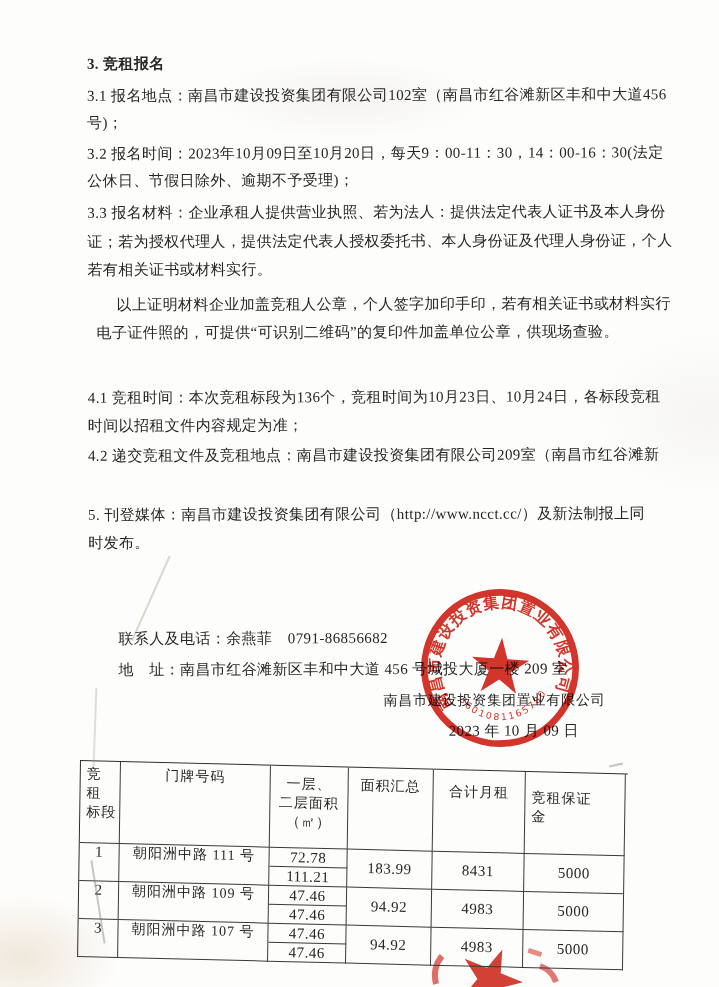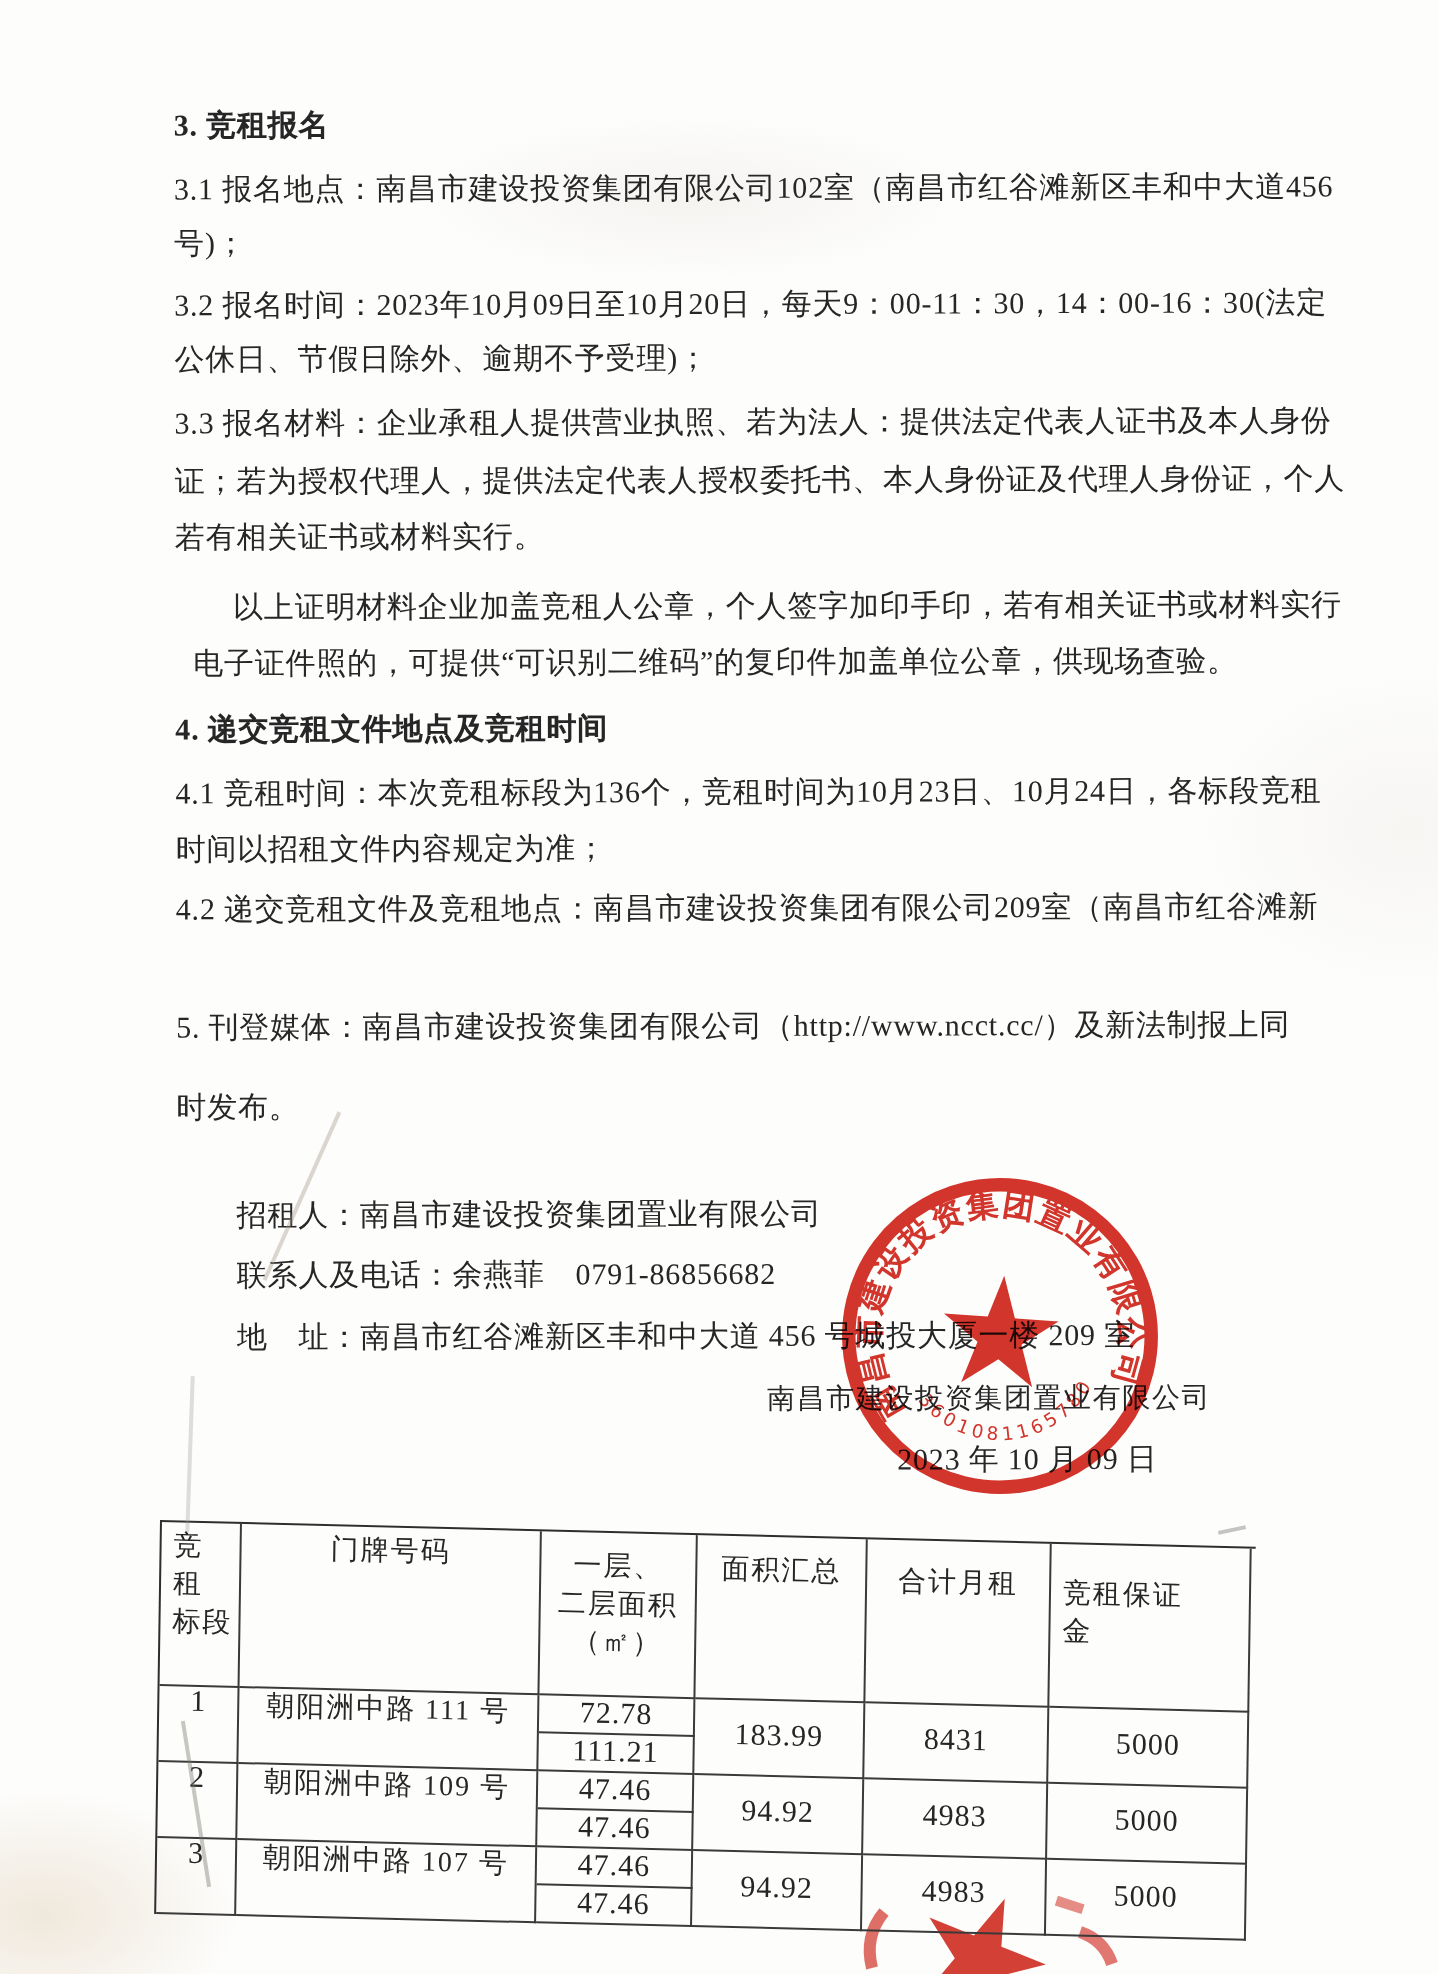--- a/index.html
+++ b/index.html
@@ -61,31 +61,29 @@
     <div class="line" style="left:88px;top:142px;">3.2 报名时间：2023年10月09日至10月20日，每天9：00-11：30，14：00-16：30(法定</div>
     <div class="line" style="left:88px;top:169px;">公休日、节假日除外、逾期不予受理)；</div>
 
     <div class="line" style="left:88px;top:201px;">3.3 报名材料：企业承租人提供营业执照、若为法人：提供法定代表人证书及本人身份</div>
     <div class="line" style="left:88px;top:230px;">证；若为授权代理人，提供法定代表人授权委托书、本人身份证及代理人身份证，个人</div>
     <div class="line" style="left:88px;top:258px;">若有相关证书或材料实行。</div>
 
     <div class="line" style="left:117px;top:293px;">以上证明材料企业加盖竞租人公章，个人签字加印手印，若有相关证书或材料实行</div>
     <div class="line" style="left:97px;top:321px;">电子证件照的，可提供“可识别二维码”的复印件加盖单位公章，供现场查验。</div>
 
-    <div class="line h" style="left:88px;top:354px;">4. 递交竞租文件地点及竞租时间</div>
 
     <div class="line" style="left:88px;top:386px;">4.1 竞租时间：本次竞租标段为136个，竞租时间为10月23日、10月24日，各标段竞租</div>
     <div class="line" style="left:88px;top:414px;">时间以招租文件内容规定为准；</div>
 
     <div class="line" style="left:88px;top:444px;">4.2 递交竞租文件及竞租地点：南昌市建设投资集团有限公司209室（南昌市红谷滩新</div>
 
     <div class="line" style="left:88px;top:503px;"><span class="lbl">5. 刊登媒体：</span><span>南昌市建设投资集团有限公司（http://www.ncct.cc/）及新法制报上同</span></div>
-    <div class="line" style="left:88px;top:543px;">时发布。</div>
+    <div class="line" style="left:88px;top:531px;">时发布。</div>
 
-    <div class="line" style="left:118px;top:597px;">招租人：南昌市建设投资集团置业有限公司</div>
     <div class="line" style="left:118px;top:627px;">联系人及电话：余燕菲　0791-86856682</div>
     <div class="line" style="left:118px;top:658px;">地　址：南昌市红谷滩新区丰和中大道 456 号城投大厦一楼 209 室</div>
 
     <div class="line" style="left:383px;top:690px;font-size:14px;letter-spacing:0.8px;">南昌市建设投资集团置业有限公司</div>
     <div class="line" style="left:448px;top:720px;">2023 年 10 月 09 日</div>
   </div>
 
   <svg class="seal" viewBox="0 0 200 200">
     <g transform="rotate(-8 100 100)" fill="none" stroke="none">
       <circle cx="100" cy="100" r="90" stroke="#d0251a" stroke-width="8" fill="none"></circle>

